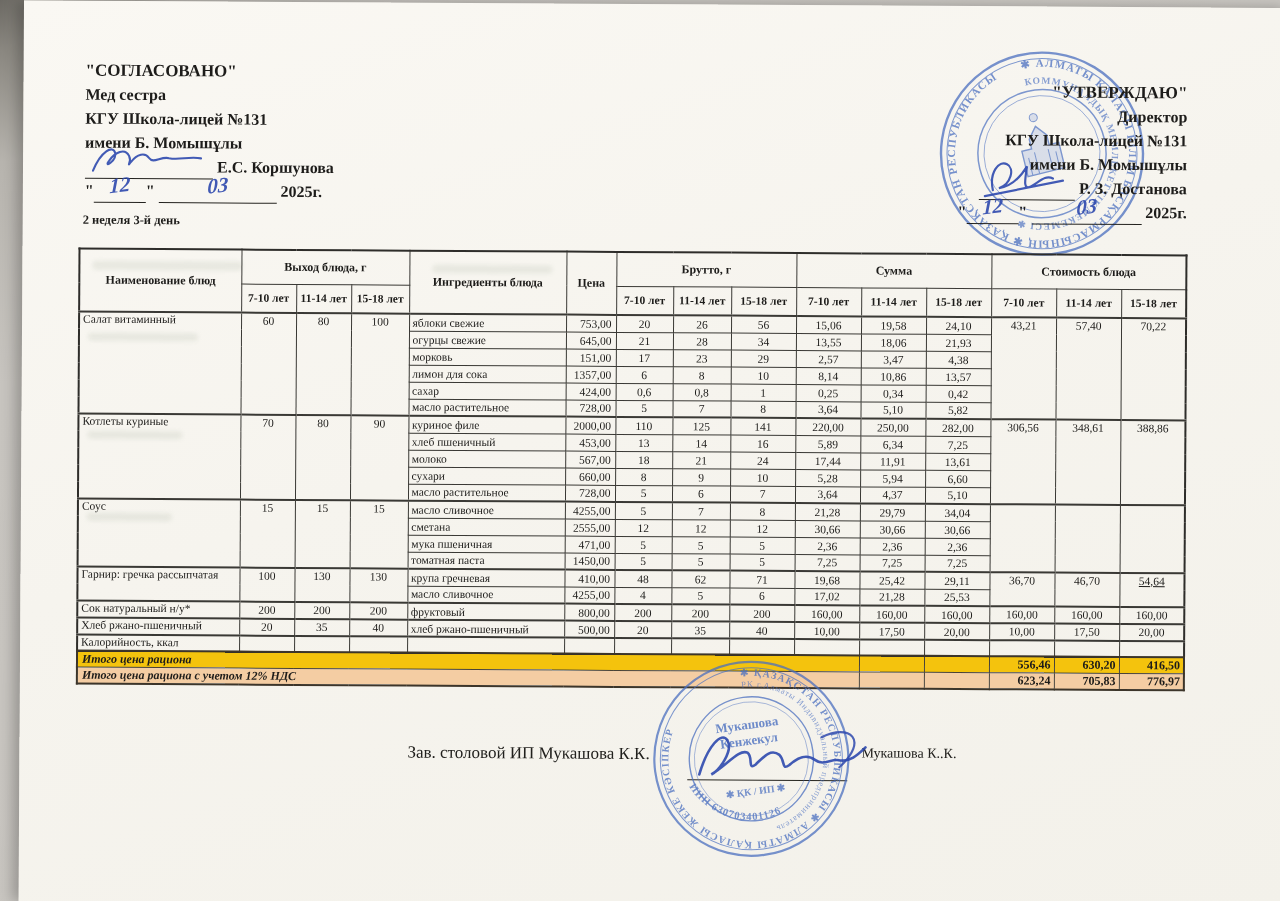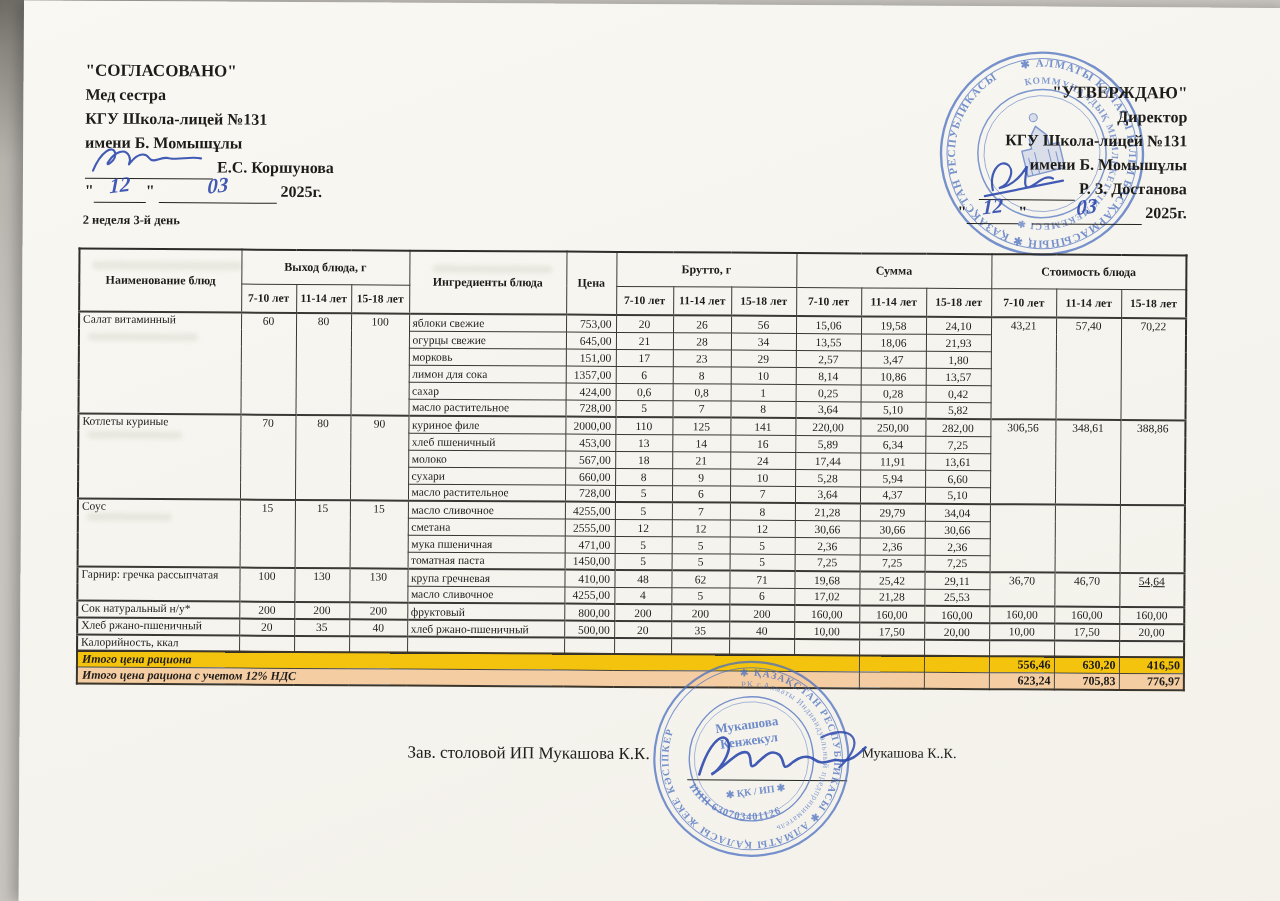--- a/index.html
+++ b/index.html
@@ -215,40 +215,40 @@
             <td class="num">21,93</td>
           </tr>
           <tr>
             <td class="ing-cell">морковь</td>
             <td class="num price">151,00</td>
             <td class="num">17</td>
             <td class="num">23</td>
             <td class="num">29</td>
             <td class="num">2,57</td>
             <td class="num">3,47</td>
-            <td class="num">1,80</td>
+            <td class="num">4,38</td>
           </tr>
           <tr>
             <td class="ing-cell">лимон для сока</td>
             <td class="num price">1357,00</td>
             <td class="num">6</td>
             <td class="num">8</td>
             <td class="num">10</td>
             <td class="num">8,14</td>
             <td class="num">10,86</td>
             <td class="num">13,57</td>
           </tr>
           <tr>
             <td class="ing-cell">сахар</td>
             <td class="num price">424,00</td>
             <td class="num">0,6</td>
             <td class="num">0,8</td>
             <td class="num">1</td>
             <td class="num">0,25</td>
-            <td class="num">0,28</td>
+            <td class="num">0,34</td>
             <td class="num">0,42</td>
           </tr>
           <tr>
             <td class="ing-cell">масло растительное</td>
             <td class="num price">728,00</td>
             <td class="num">5</td>
             <td class="num">7</td>
             <td class="num">8</td>
             <td class="num">3,64</td>
             <td class="num">5,10</td>

